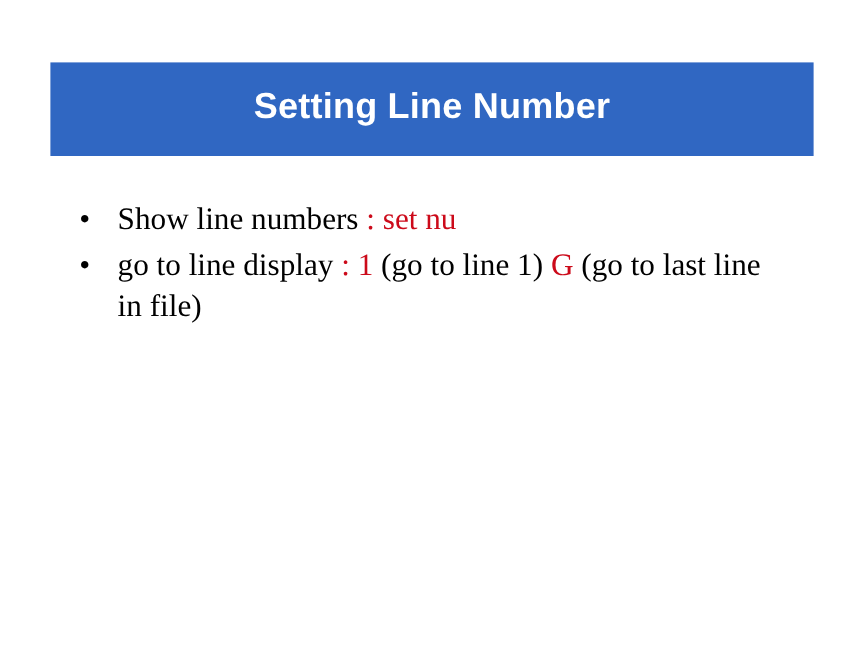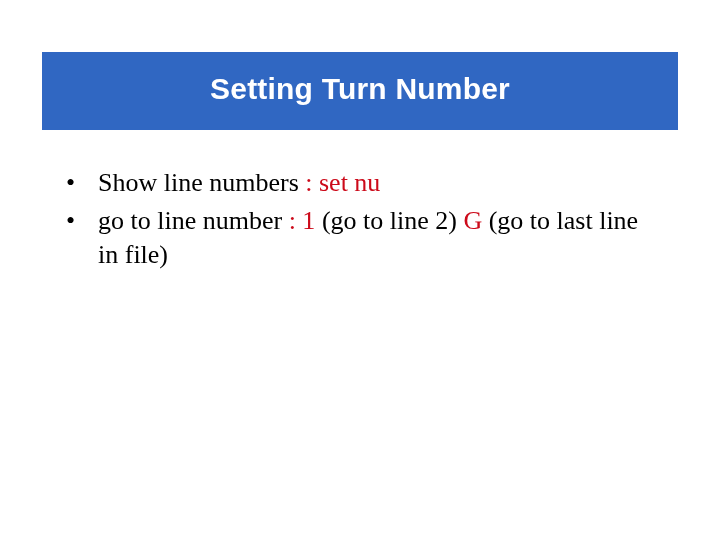--- a/index.html
+++ b/index.html
@@ -58,32 +58,32 @@
   .cmd {
     color: #cc0a1a;
   }
 </style>
 </head>
 <body>
 
 <div class="slide">
 
   <div class="title-bar">
-    <h1>Setting Turn Number</h1>
+    <h1>Setting Line Number</h1>
   </div>
 
   <div class="body">
     <ul class="bullets">
 
       <li>
         <span>Show line numbers </span><span class="cmd">: set nu</span><span></span>
       </li>
 
 
 
       <li>
-        <span>go to line number  </span><span class="cmd">: 1</span><span> (go to line 2) </span><span class="cmd">G</span><span>  (go to last line in file)</span>
+        <span>go to line display  </span><span class="cmd">: 1</span><span> (go to line 1) </span><span class="cmd">G</span><span>  (go to last line in file)</span>
       </li>
 
     </ul>
   </div>
 
 </div>
 
 </body></html>

